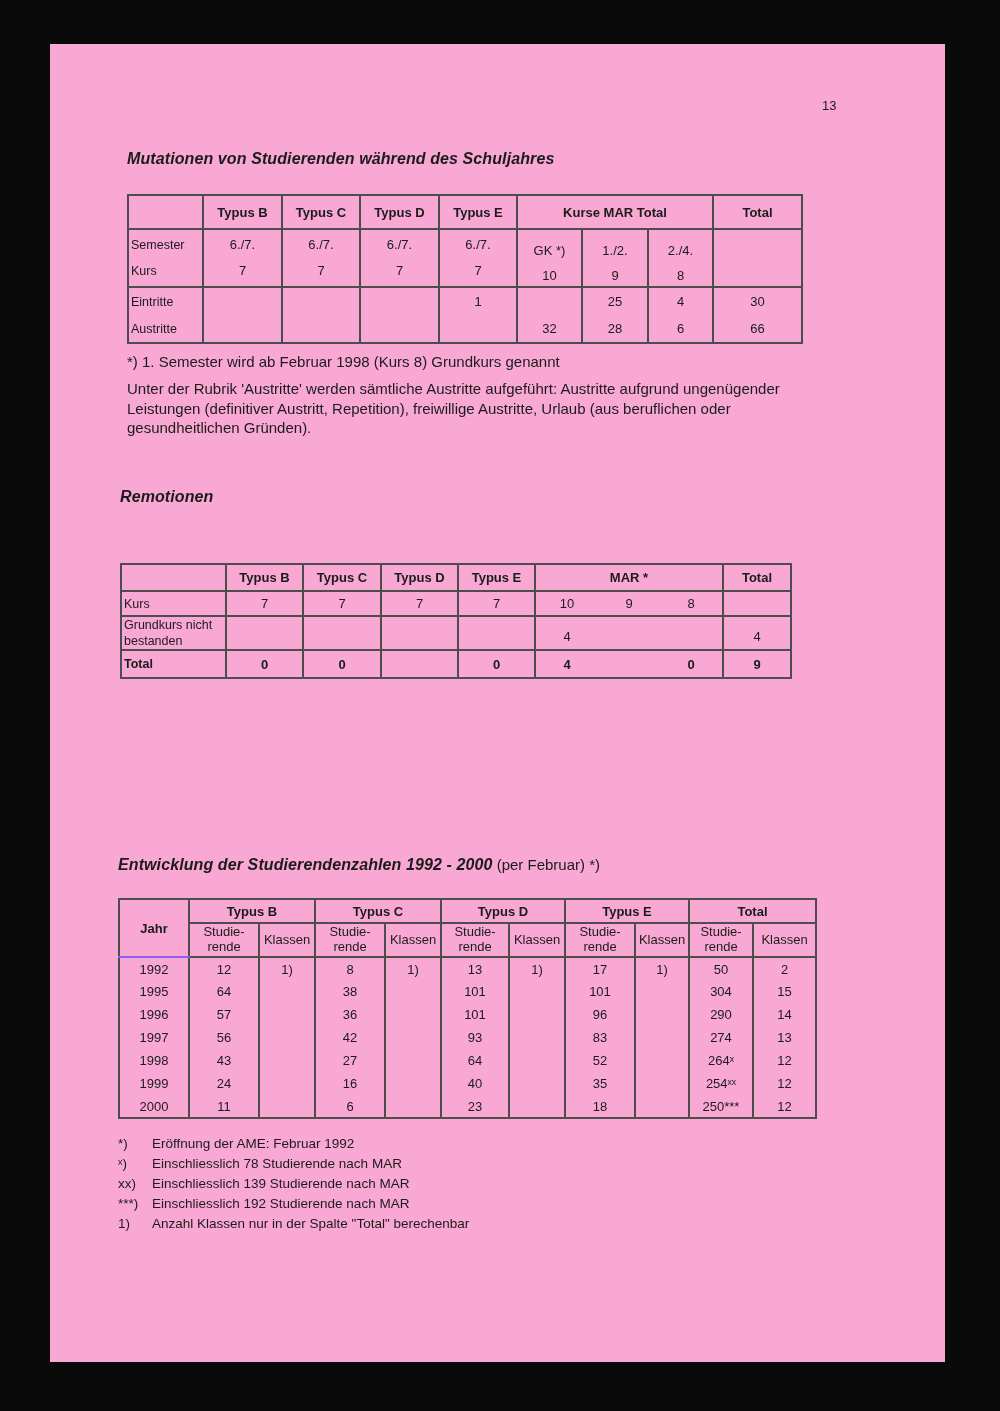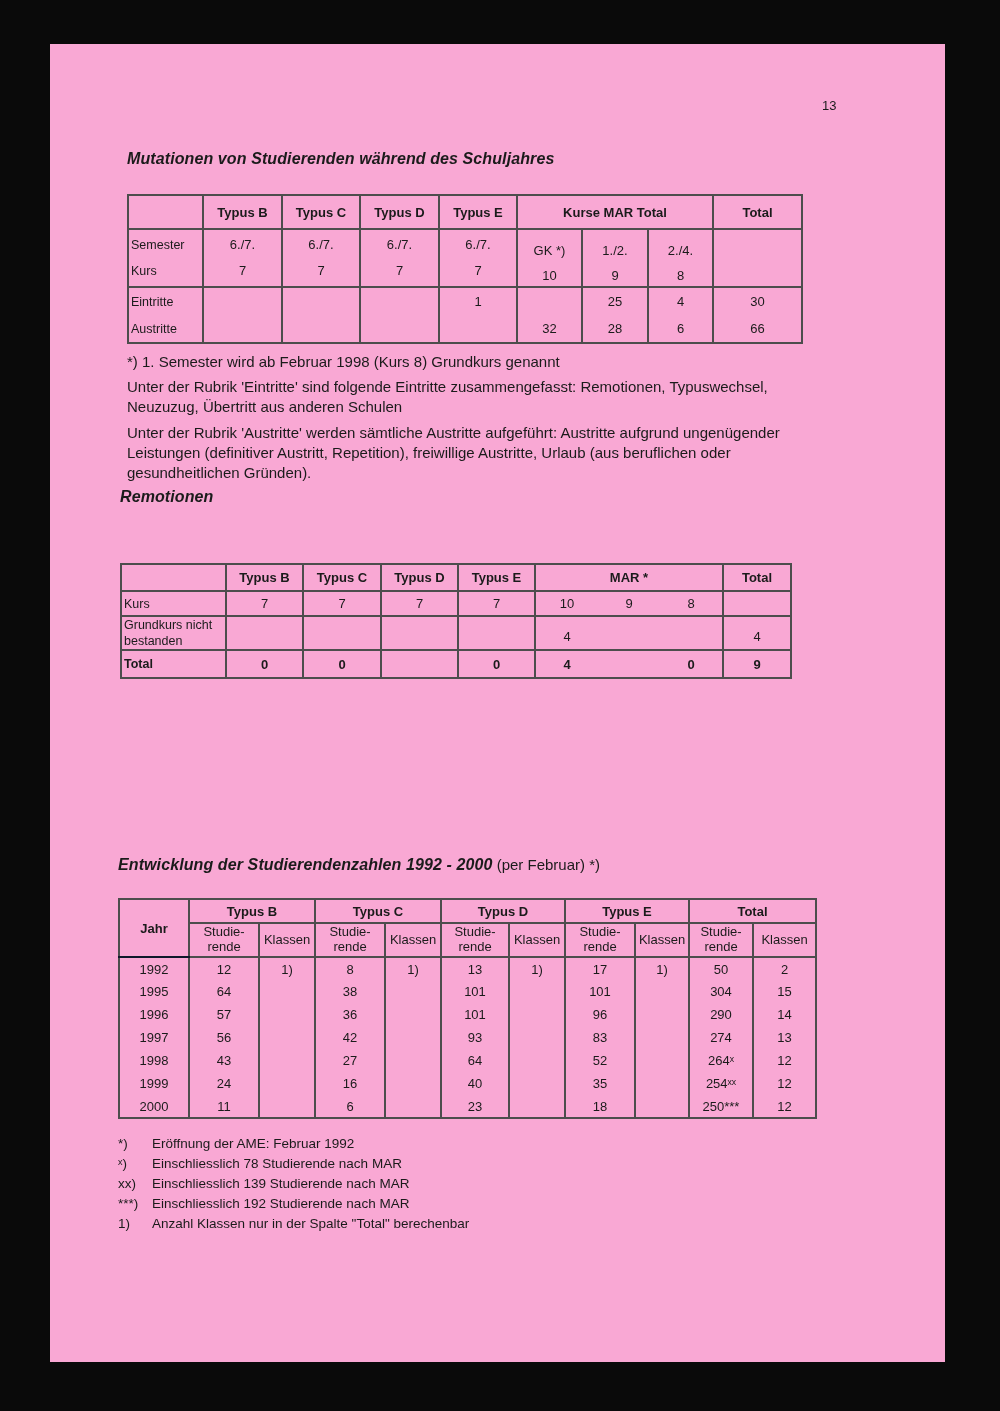--- a/index.html
+++ b/index.html
@@ -30,21 +30,21 @@
   .bold{font-weight:700;}
   .hb td{border-bottom:2px solid #4d4d4d;}
   .two div{line-height:26px;}
   .low div{line-height:25px;position:relative;top:5px;}
   .vt{vertical-align:top;padding-top:2px;}
   
   .nvl{border-left:none !important;}
   .nvr{border-right:none !important;}
   .t2lbl{line-height:1.28;padding-top:2px;padding-bottom:2px;}
   .jahr-hd{vertical-align:top;text-align:center;padding:4px 0 0 10px;
-           border-bottom:2px solid #0f172a;margin-left:16px;}
+           border-bottom:2px solid #8b5cf6;margin-left:16px;}
   .sub{font-size:12.3px;line-height:1.15;}
   .fnote{font-size:15px;line-height:1.32;}
   .fnp{margin:0 0 5px 0;}
   .fnrow{display:flex;font-size:13.5px;line-height:20px;}
   .fnrow .mark{width:34px;flex:0 0 34px;}
 </style>
 </head>
 <body>
 
 <div class="backdrop">
@@ -131,21 +131,20 @@
         <td>32</td>
         <td>28</td>
         <td>6</td>
         <td>66</td>
       </tr>
     </tbody>
       </table>
 
     <div class="abs fnote" style="left:77px;top:308px;width:706px;">
       <div class="fnp">*) 1. Semester wird ab Februar 1998 (Kurs 8) Grundkurs genannt</div>
-      <div class="fnp">Unter der Rubrik 'Eintritte' sind folgende Eintritte zusammengefasst: Remotionen, Typuswechsel, Neuzuzug, Übertritt aus anderen Schulen</div>
       <div class="fnp" style="margin-top:7px;">Unter der Rubrik 'Austritte' werden sämtliche Austritte aufgeführt: Austritte aufgrund ungenügender Leistungen (definitiver Austritt, Repetition), freiwillige Austritte, Urlaub (aus beruflichen oder gesundheitlichen Gründen).</div>
     </div>
 
     <div class="abs sec-title" style="left:70px;top:444px;">Remotionen</div>
 
     <table class="abs tbl" style="left:70px;top:519px;">
       <colgroup>
         <col style="width:105px">
           <col style="width:77px">
           <col style="width:78px">

